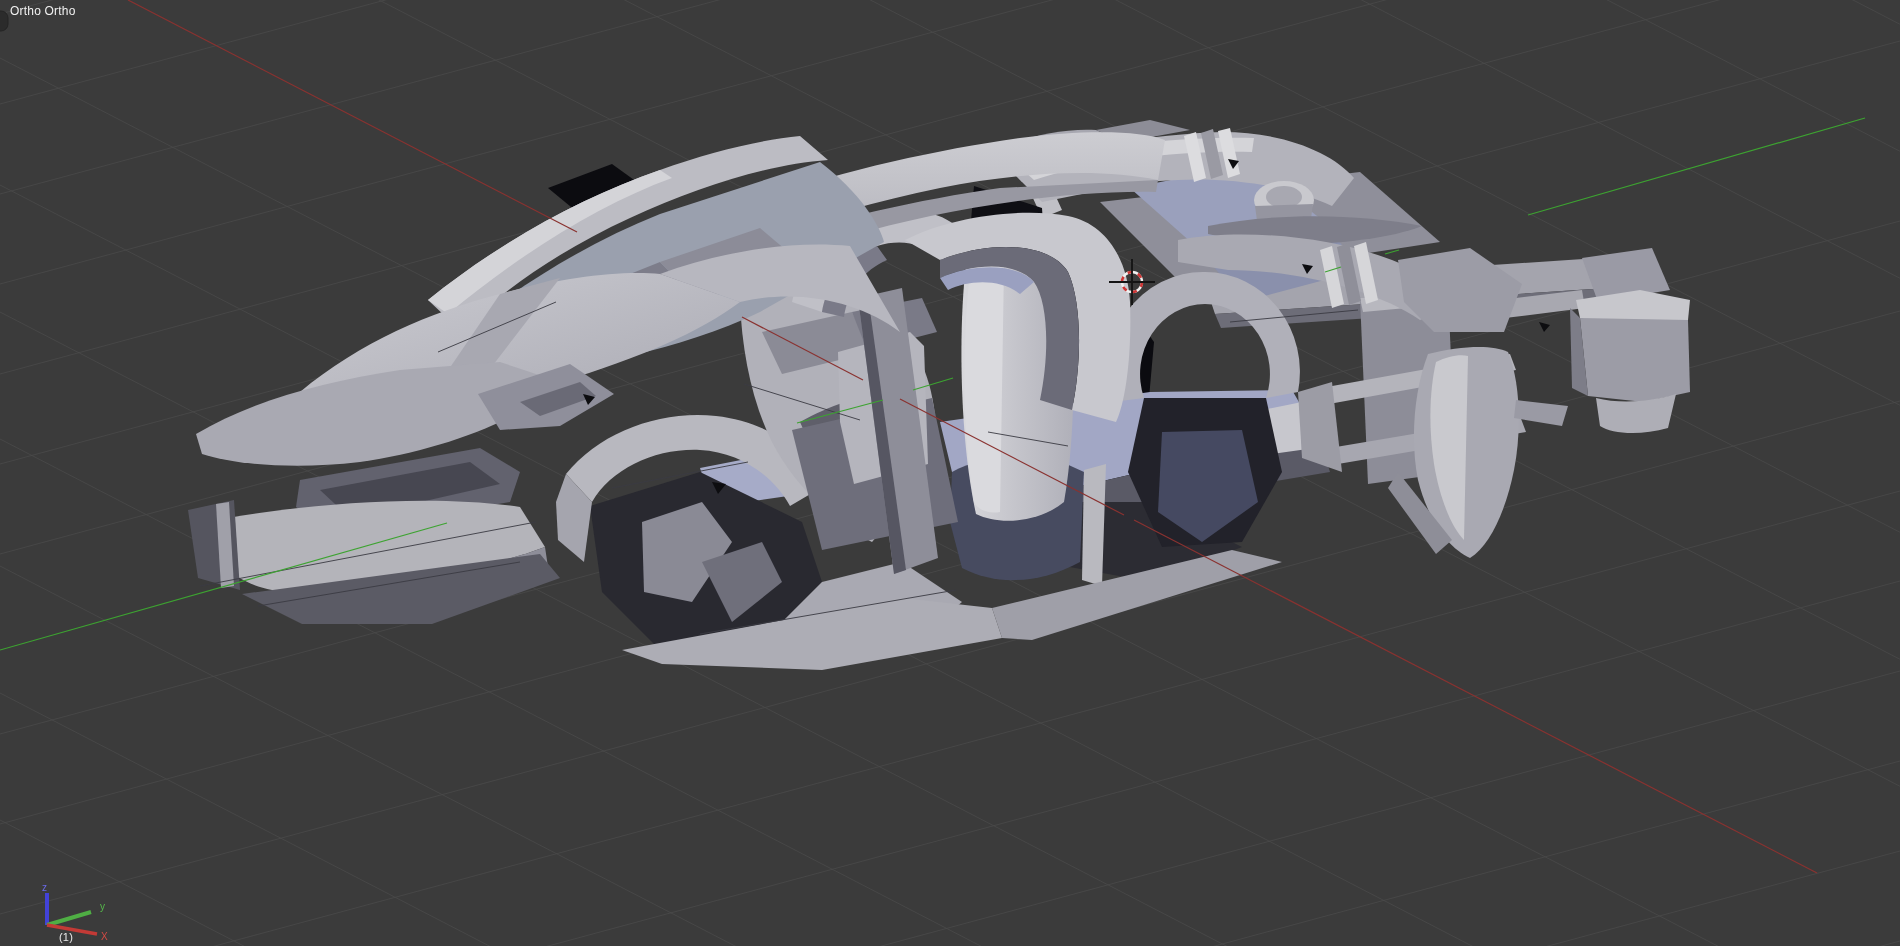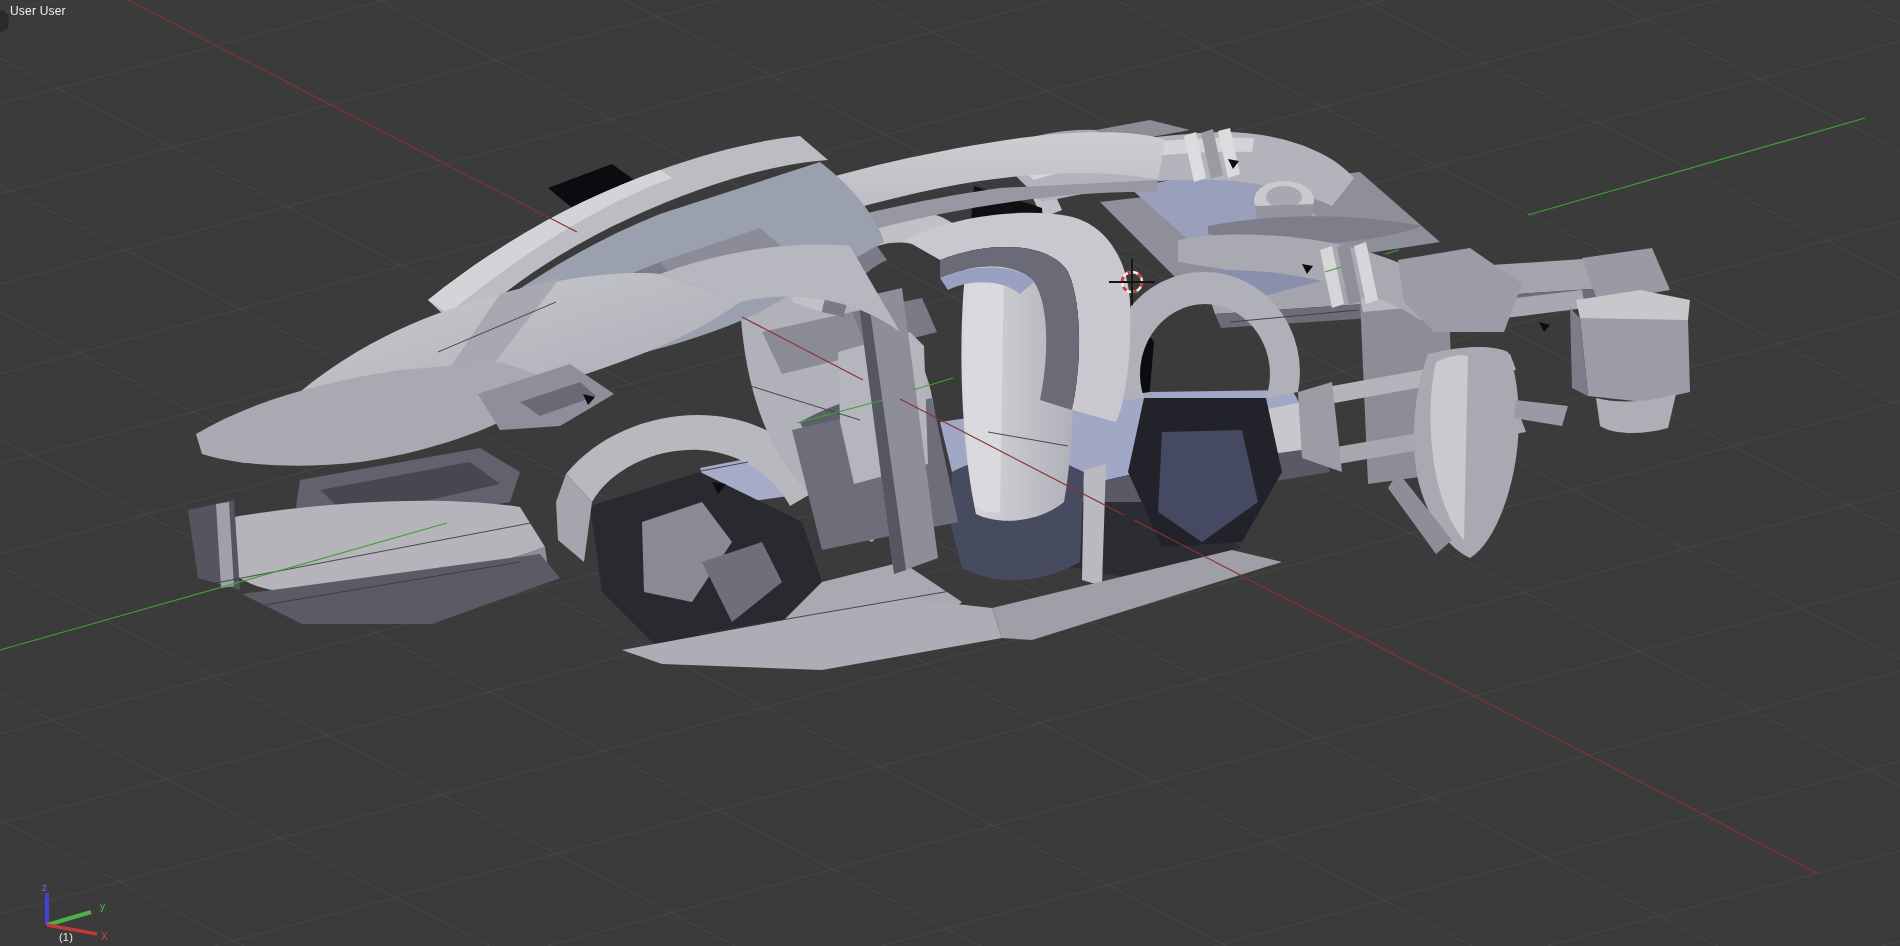--- a/index.html
+++ b/index.html
@@ -247,15 +247,15 @@
       <line x1="47" y1="925" x2="91" y2="912" stroke="#4fae44" stroke-width="4"></line>
       <line x1="47" y1="925" x2="97" y2="934" stroke="#c23a36" stroke-width="3.5"></line>
       <text class="gizmo-label" x="42" y="891" fill="#6a6ae8">z</text>
       <text class="gizmo-label" x="100" y="910" fill="#55b84a">y</text>
       <text class="gizmo-label" x="101" y="940" fill="#d24a44">X</text>
     </g>
 
     <rect x="-10" y="11" width="18" height="20" rx="7" fill="#2b2b2b" stroke="#242424"></rect>
   </svg>
 
-  <div id="mode-label" class="hud-text">User User</div>
+  <div id="mode-label" class="hud-text">Ortho Ortho</div>
   <div id="layer-label" class="hud-text">(1)</div>
 </div>
 
 </body></html>

